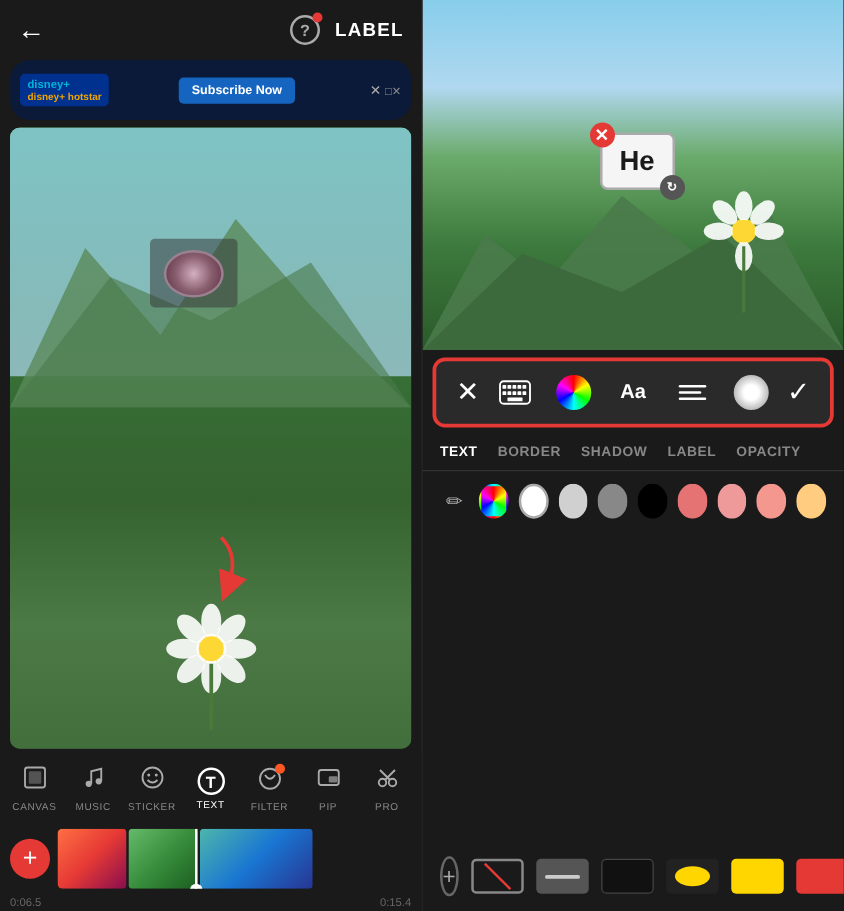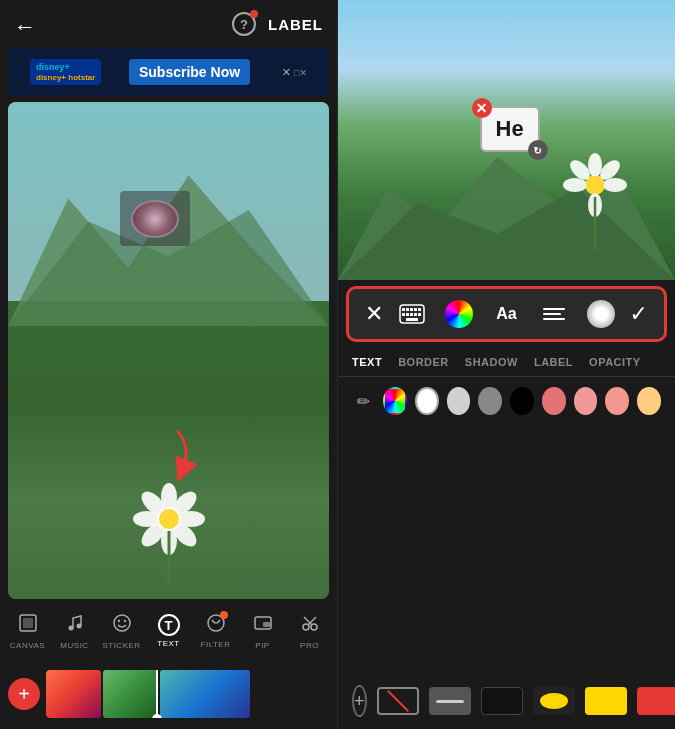--- a/index.html
+++ b/index.html
@@ -75,25 +75,25 @@
       font-weight: 600;
       letter-spacing: 1px;
       cursor: pointer;
     }
 
     
     .ad-banner {
       margin: 0 8px;
       height: 48px;
       background: #0c1a3a;
-      border-radius: 2px;
+      border-radius: 16px;
       display: flex;
       align-items: center;
       justify-content: space-between;
-      padding: 0 22px;
+      padding: 0 8px;
       overflow: hidden;
     }
 
     .ad-logo {
       display: flex;
       align-items: center;
       gap: 6px;
     }
 
     .disney-logo {
@@ -102,21 +102,21 @@
       padding: 3px 6px;
       color: #fff;
       font-size: 9px;
       font-weight: bold;
       line-height: 1.2;
     }
 
     .subscribe-btn {
       background: #1565c0;
       color: #fff;
-      font-size: 14px;
+      font-size: 10px;
       font-weight: 600;
       padding: 5px 10px;
       border-radius: 4px;
       cursor: pointer;
     }
 
     .ad-close {
       color: #aaa;
       font-size: 11px;
       margin-left: 4px;
@@ -826,20 +826,24 @@
       <div class="clip-strip">
         <div class="clip-thumb clip-thumb-1"></div>
         <div class="clip-thumb clip-thumb-2"></div>
         <div class="clip-thumb clip-thumb-3"></div>
         <div class="timeline-cursor">
           <div class="playback-dot"></div>
         </div>
       </div>
     </div>
 
+    <div class="time-labels">
+      <span>0:06.5</span>
+      <span>0:15.4</span>
+    </div>
   </div>
 </div>
 
 <div class="right-panel">
 
   <div class="right-video">
     <div class="right-video-bg">
       <svg style="position:absolute;bottom:0;left:0;width:100%;height:55%" viewBox="0 0 338 200" preserveAspectRatio="none">
         <polygon points="0,200 50,80 100,130 160,40 220,100 280,60 338,200" fill="#4a7a4a" opacity="0.9"></polygon>
         <polygon points="0,200 80,100 160,140 240,80 338,200" fill="#3d6a3d"></polygon>

